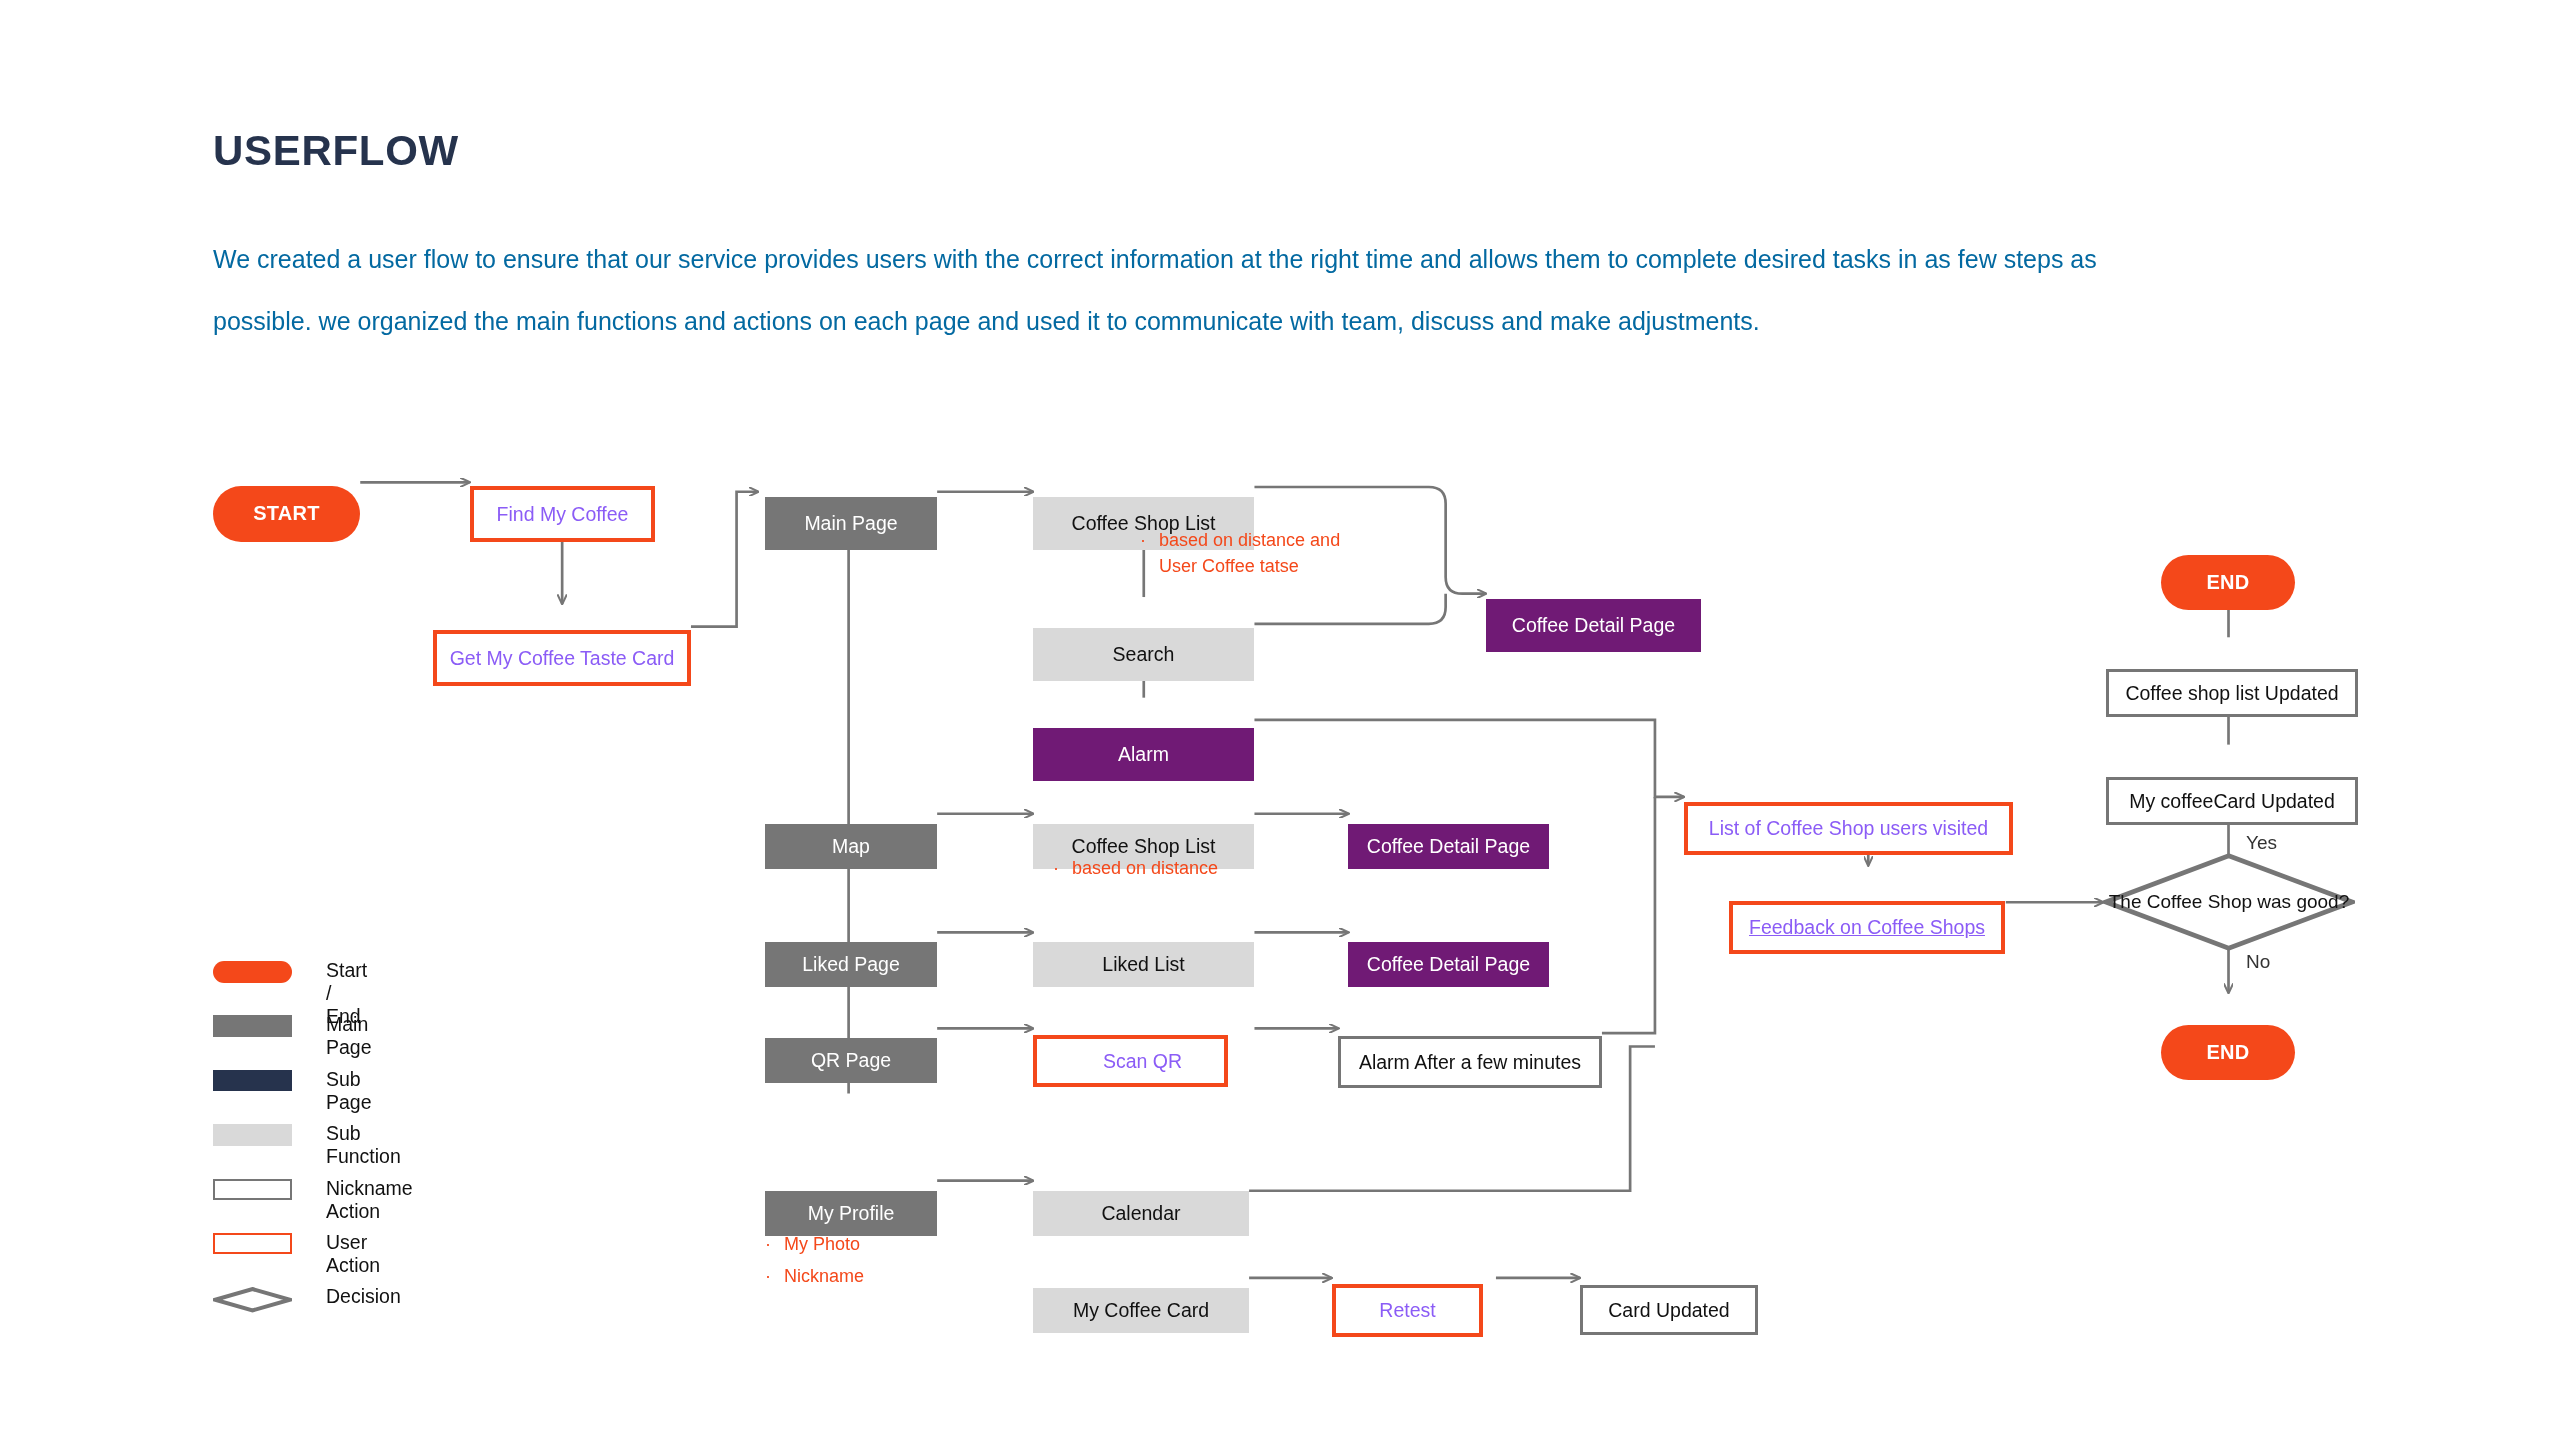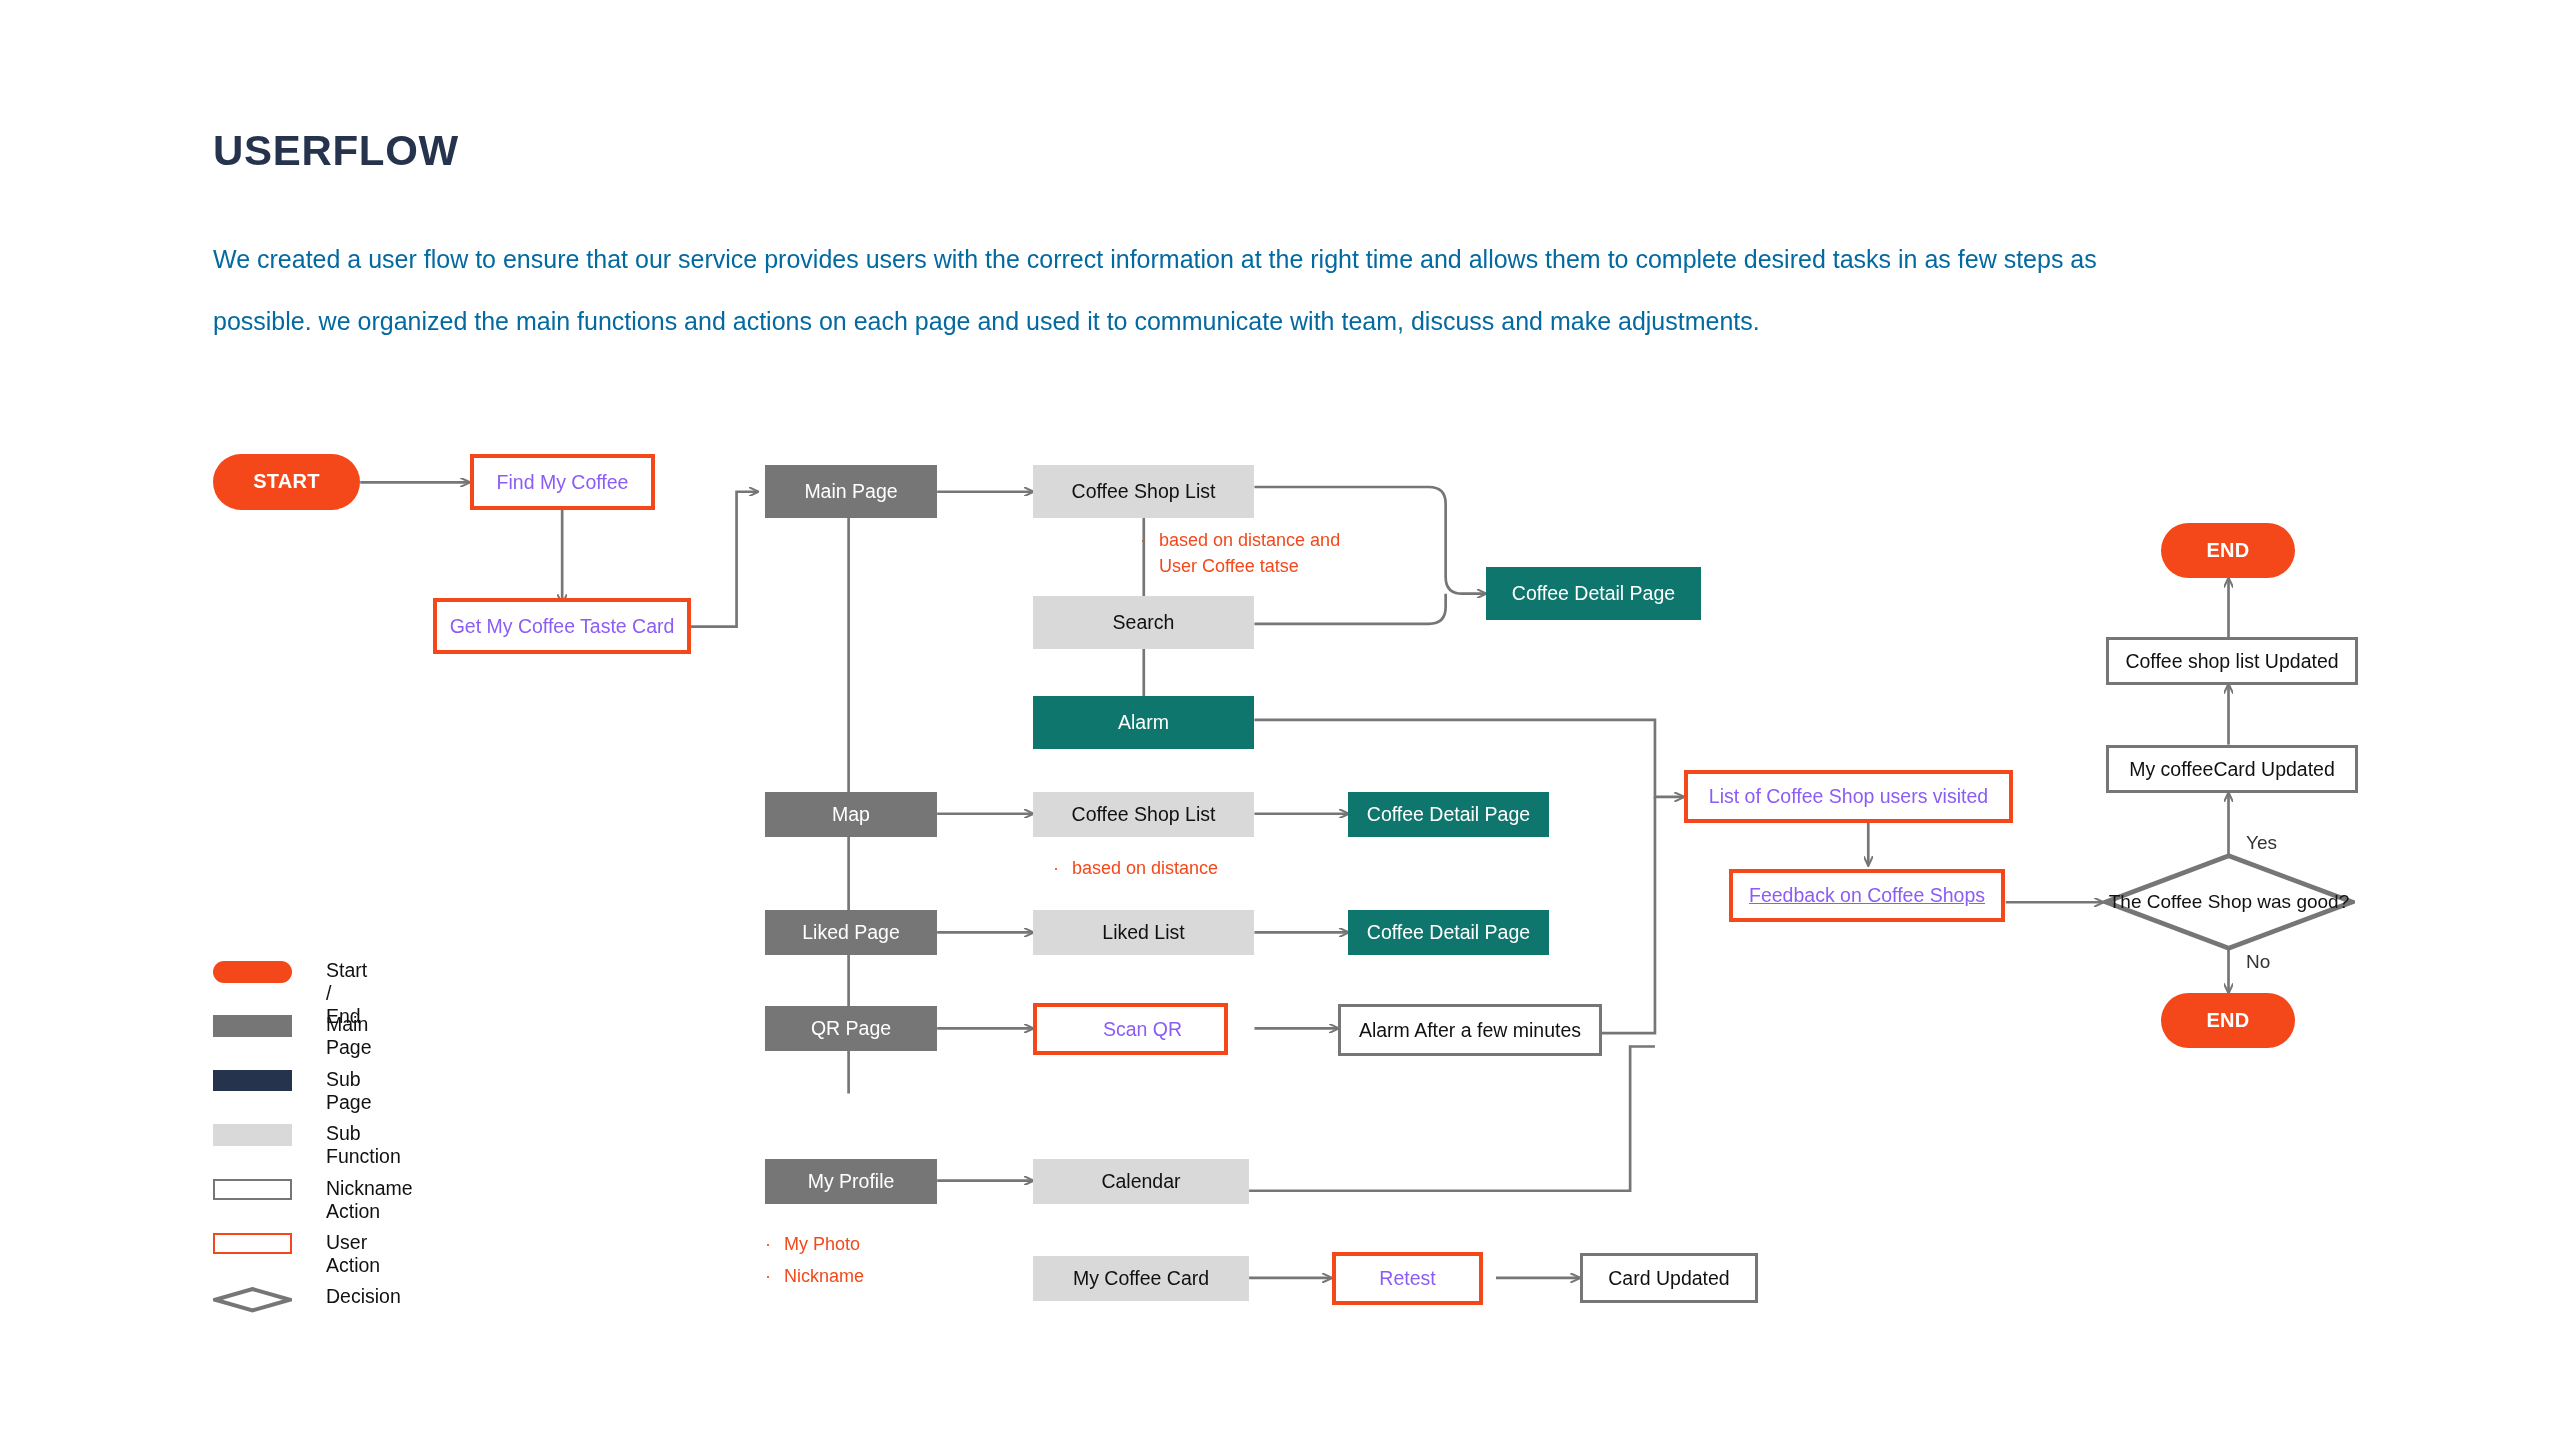--- a/index.html
+++ b/index.html
@@ -6,25 +6,25 @@
   body{width:2576px;height:1449px;position:relative;overflow:hidden;
        font-family:"Liberation Sans","DejaVu Sans",sans-serif;}
 
   #page-title{position:absolute;left:213px;top:127px;font-size:42px;font-weight:bold;
               color:#26334D;letter-spacing:0.7px;}
   #intro{position:absolute;left:213px;top:228px;width:1986px;font-size:25px;
          line-height:62px;color:#0369a1;}
 
   
   .node{position:absolute;box-sizing:border-box;display:flex;align-items:center;
-        justify-content:center;text-align:center;font-size:19.5px;line-height:1.18;}
+        justify-content:center;text-align:center;font-size:19.5px;line-height:1.18;margin-top:32px;}
   .n-start{background:#F4481A;color:#ffffff;border-radius:670px;font-weight:bold;
            font-size:20px;letter-spacing:0.3px;}
   .n-main{background:#767676;color:#ffffff;}
-  .n-sub{background:#0f766e;color:#ffffff;}
+  .n-sub{background:#701a75;color:#ffffff;}
   .n-func{background:#D9D9D9;color:#111111;}
   .n-action{background:#ffffff;color:#111111;border:3.4px solid #767676;}
   .n-user{background:#ffffff;color:#8b5cf6;border:4px solid #F4481A;}
 
   .decision{position:absolute;}
   .decision svg{display:block;}
   .decision .dlabel{position:absolute;left:0;top:0;width:100%;height:100%;
         display:flex;align-items:center;justify-content:center;text-align:center;
         font-size:19px;line-height:1.2;color:#111;}
 

